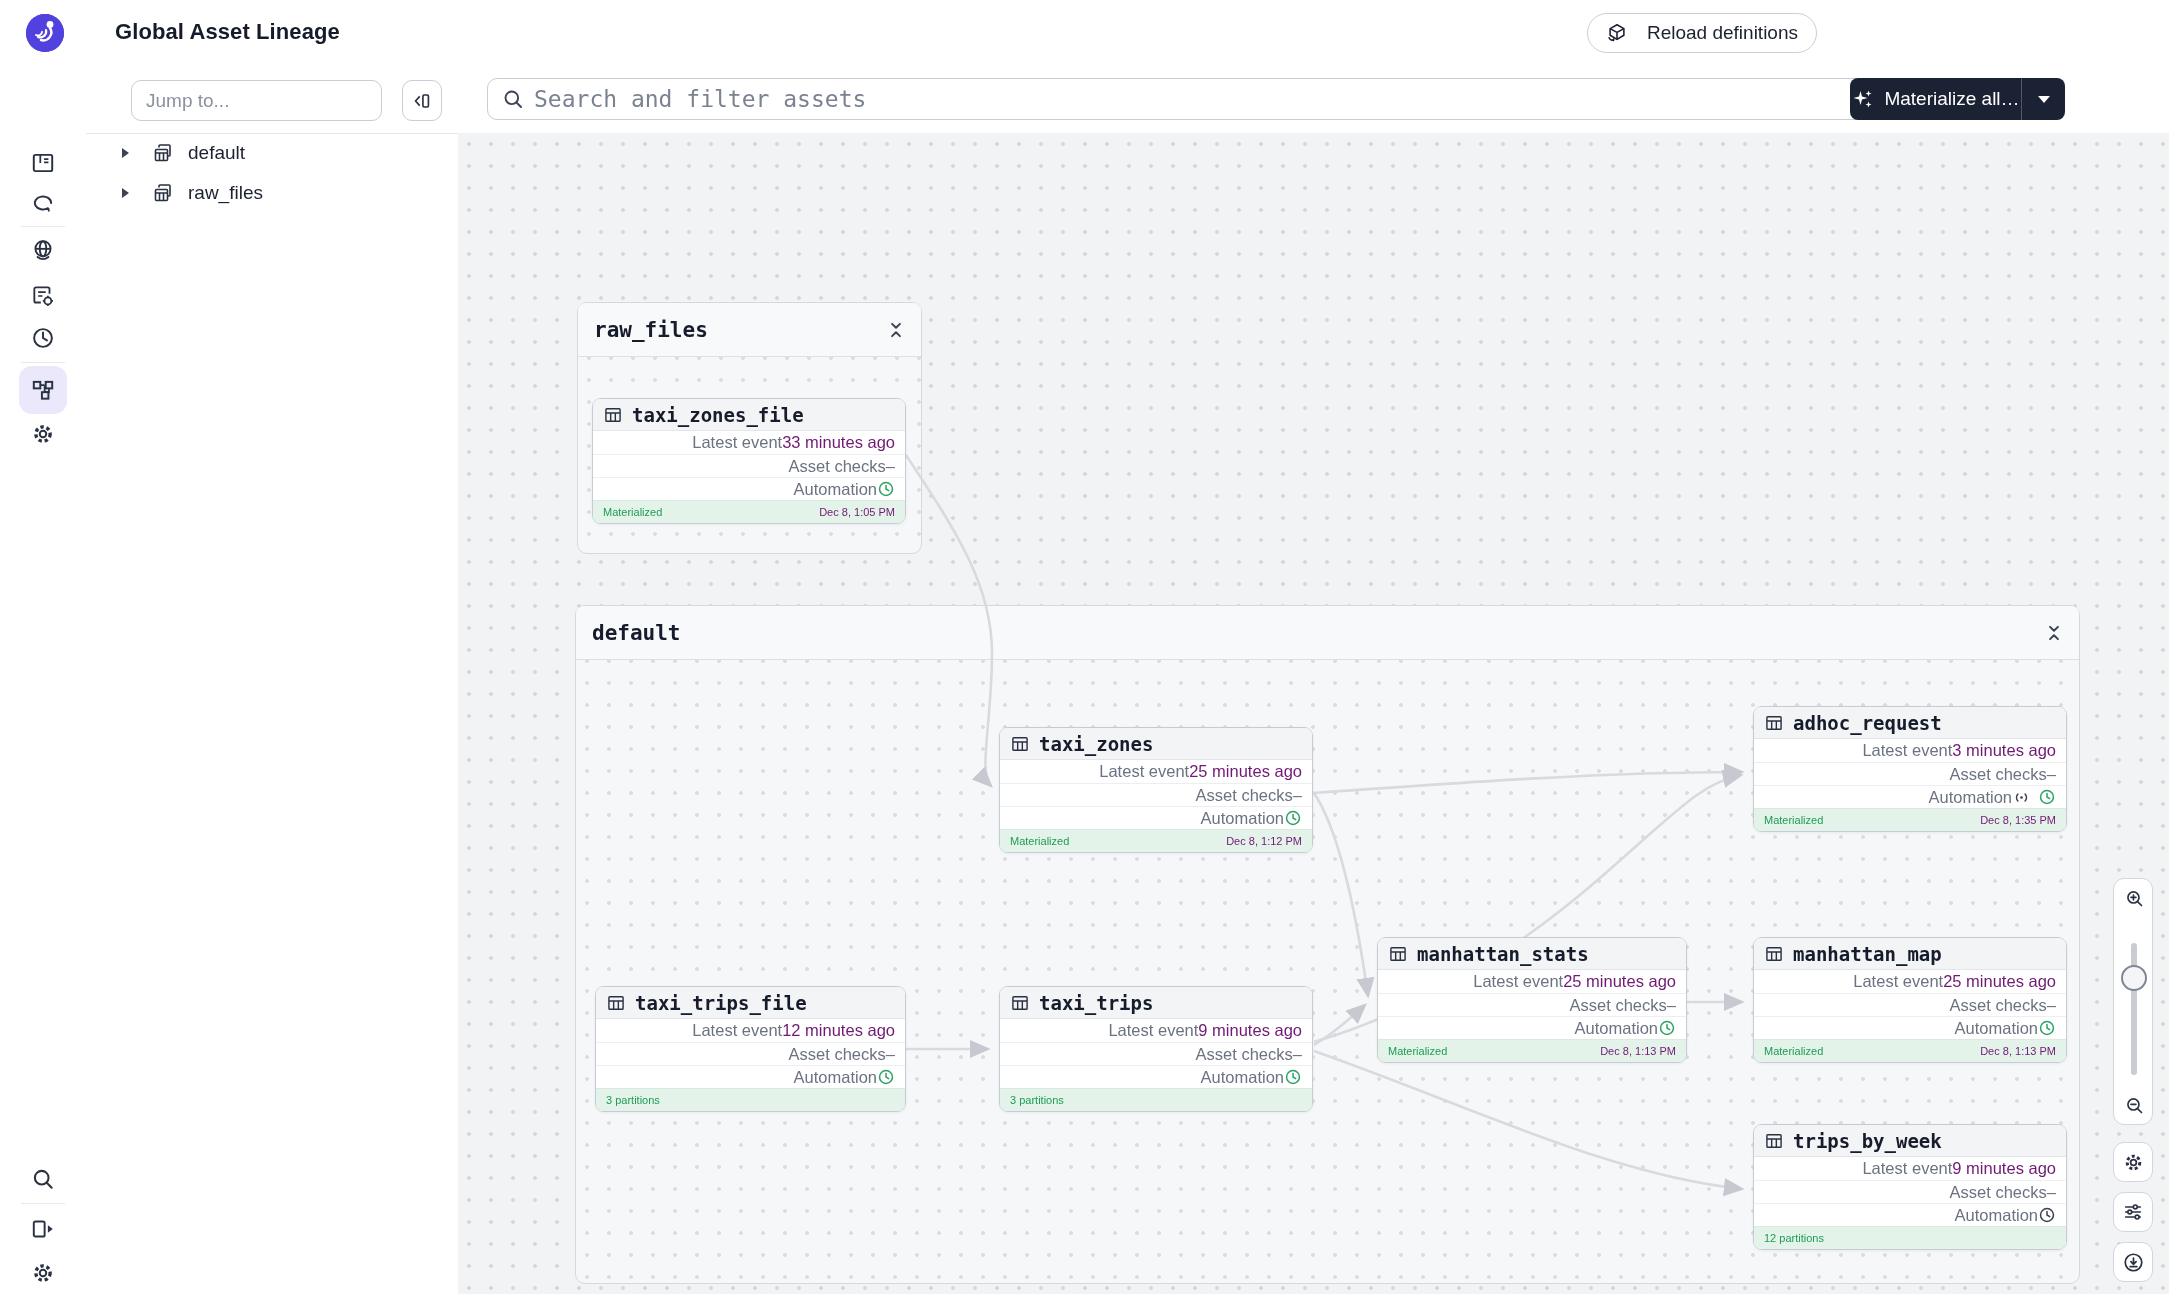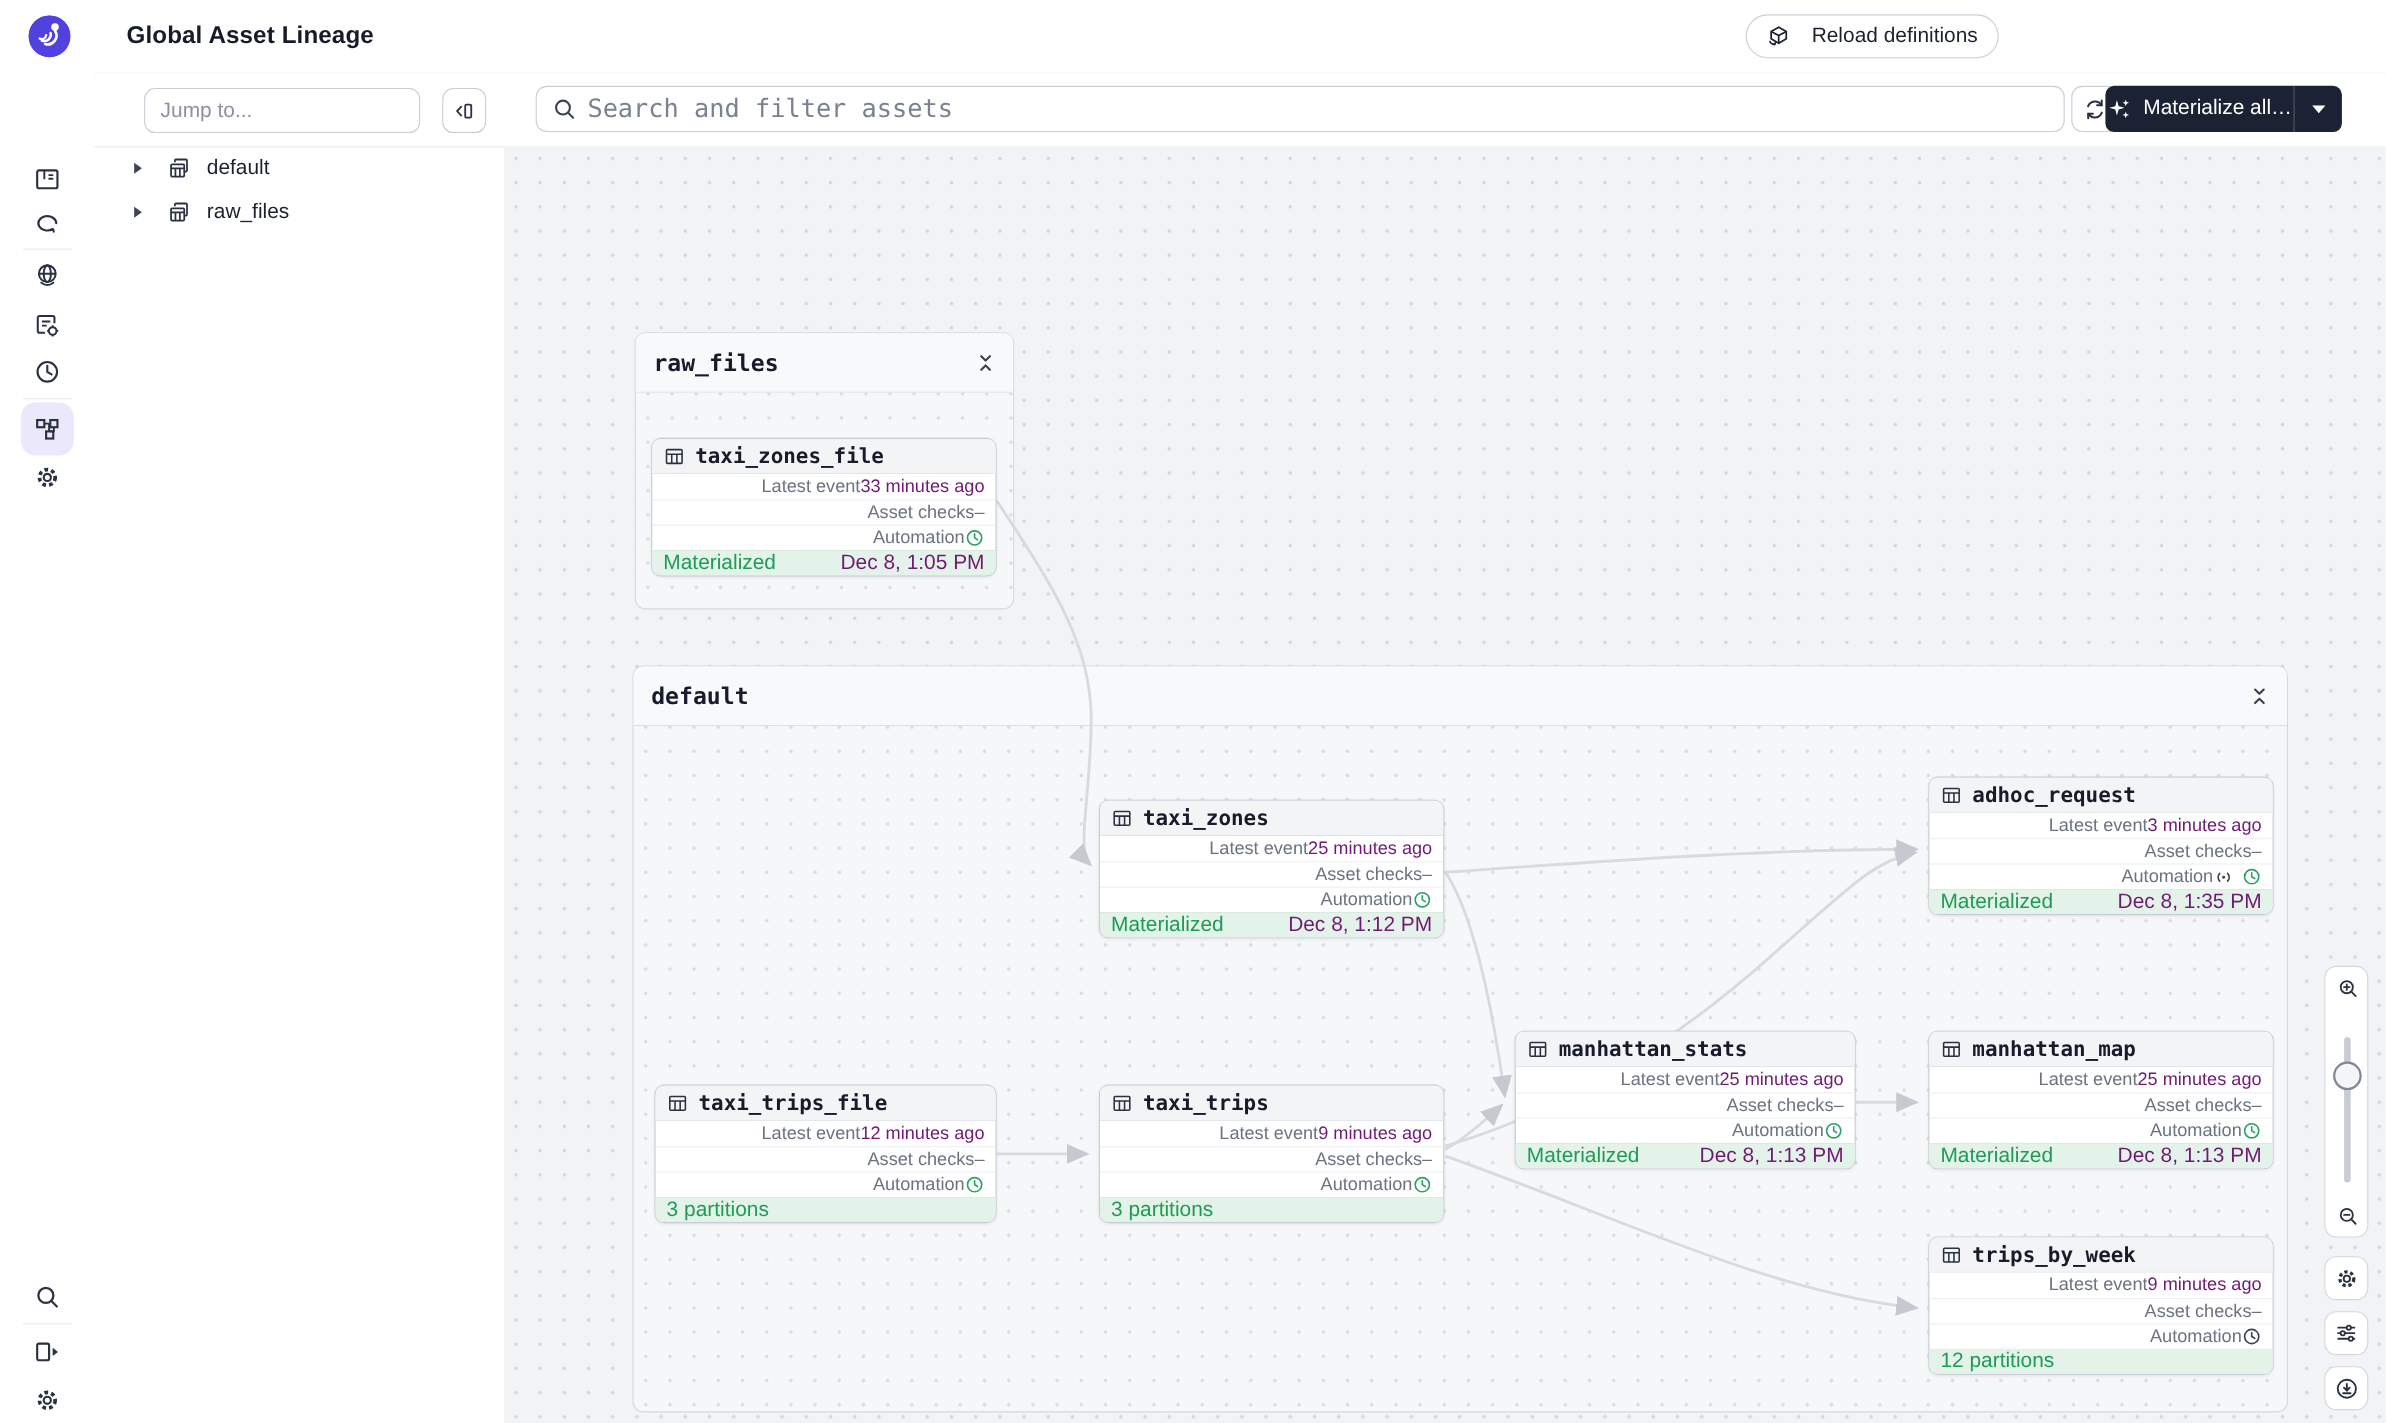--- a/index.html
+++ b/index.html
@@ -37,21 +37,21 @@
 
   
   .toolbar { position:absolute; left:458px; top:66px; right:0; height:67px; background:#fff; }
   .search-wrap { position:absolute; left:29px; top:12px; width:1390px; height:42px; }
   .search-input { width:100%; height:100%; border:1px solid #C8CDD6; border-radius:10px; padding:0 14px 0 46px;
     font-family:"DejaVu Sans Mono",monospace; font-size:23px; color:#1B2130; outline:none; background:#fff; }
   .search-input::placeholder { color:#7A8291; }
   .search-ic { position:absolute; left:14px; top:9px; }
   .refresh-btn { position:absolute; left:1425px; top:12px; width:42px; height:42px; border:1px solid #C8CDD6; border-radius:10px;
     background:#fff; display:flex; align-items:center; justify-content:center; cursor:pointer; }
-  .mat-btn { position:absolute; left:1456px; top:12px; width:215px; height:42px; background:#1A2233; border-radius:8px;
+  .mat-btn { position:absolute; left:1392px; top:12px; width:215px; height:42px; background:#1A2233; border-radius:8px;
     display:flex; align-items:stretch; color:#fff; cursor:pointer; }
   .mat-main { flex:1; display:flex; align-items:center; justify-content:center; gap:9px; font-size:19px; }
   .mat-caret { width:44px; display:flex; align-items:center; justify-content:center; border-left:1px solid rgba(255,255,255,.25); }
   .caret-down { width:0; height:0; border-top:7px solid #fff; border-left:6px solid transparent; border-right:6px solid transparent; }
 
   
   .graph { position:absolute; left:458px; top:133px; right:0; bottom:0; background:#F2F3F5;
     background-image:radial-gradient(circle,#D6D7DC 1.7px,transparent 1.8px); background-size:22px 22px; }
   .group { position:absolute; border:1.5px solid #D5D8DE; border-radius:10px; background:#F6F7F9;
     background-image:radial-gradient(circle,#DCDDE2 1.7px,transparent 1.8px); background-size:22px 22px; }
@@ -65,21 +65,21 @@
   .card { position:absolute; width:314px; background:#fff; border:1.5px solid #C7CBD4; border-radius:9px;
     box-shadow:0 1px 3px rgba(20,25,45,.06); cursor:pointer; }
   .card-h { height:32px; background:#F3F4F6; border-bottom:1px solid #E3E5EA; border-radius:7px 7px 0 0;
     display:flex; align-items:center; gap:9px; padding:0 10px; }
   .card-name { font-family:"DejaVu Sans Mono",monospace; font-size:19px; font-weight:700; color:#171C2C; }
   .crow { height:23px; display:flex; align-items:center; justify-content:flex-end; padding:0 10px; font-size:16.5px; }
   .crow + .crow { border-top:1px solid #EDEEF1; }
   .crow .lbl { color:#6B7280; }
   .v-link { color:#701a75; }
   .v-dim { color:#6B7280; }
-  .cfoot { height:23px; display:flex; align-items:center; justify-content:space-between; padding:0 10px; font-size:19px;
+  .cfoot { height:23px; display:flex; align-items:center; justify-content:space-between; padding:0 10px; font-size:11px;
     background:#E4F3E9; border-top:1px solid #DAEAE0; border-radius:0 0 7px 7px; color:#1E9C55; }
   .ic-pair { display:flex; align-items:center; gap:7px; }
 
   
   .zoom-pill { position:absolute; left:1655px; top:745px; width:40px; height:247px; background:#fff; border:1px solid #D2D6DD; border-radius:11px; }
   .zp-btn { position:absolute; left:0; width:40px; height:38px; display:flex; align-items:center; justify-content:center; cursor:pointer; }
   .zp-track { position:absolute; left:17px; top:64px; width:6px; height:132px; background:#C9CCD3; border-radius:3px; }
   .zp-handle { position:absolute; left:7px; top:86px; width:26px; height:26px; border-radius:50%; background:#F4F5F7; border:2px solid #7E8797; cursor:grab; }
   .ctl-btn { position:absolute; left:1655px; width:40px; height:40px; background:#fff; border:1px solid #D2D6DD; border-radius:11px;
     display:flex; align-items:center; justify-content:center; cursor:pointer; }

